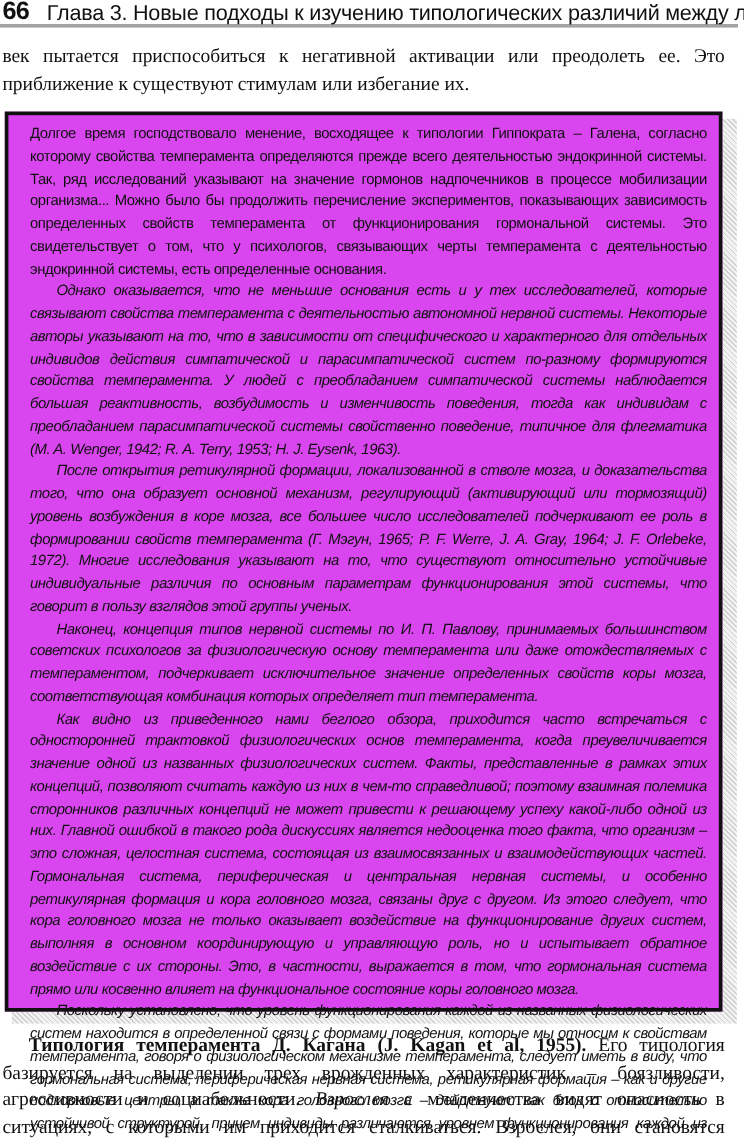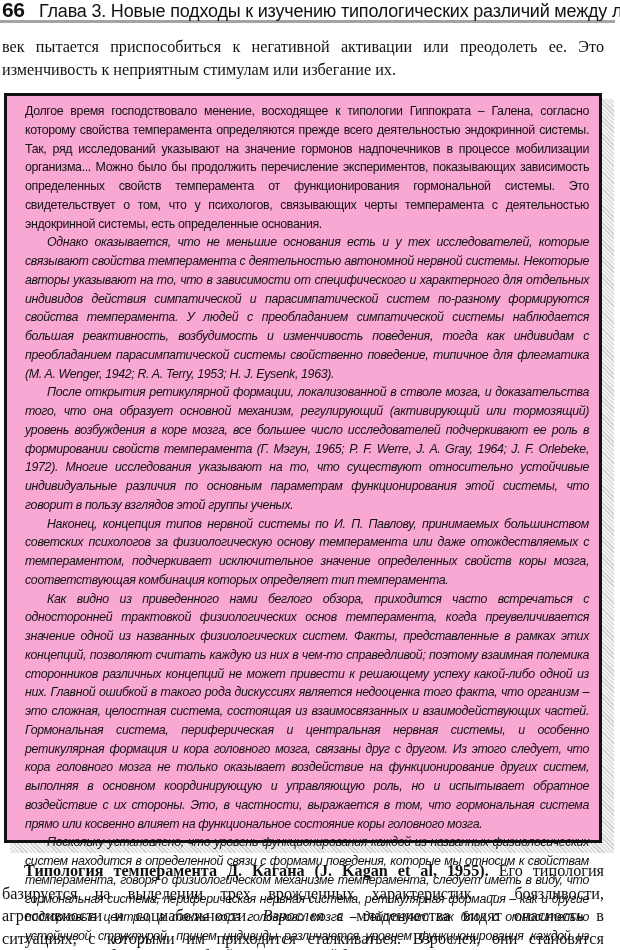--- a/index.html
+++ b/index.html
@@ -5,38 +5,38 @@
   html, body { margin: 0; padding: 0; background: #ffffff; }
   body { width: 620px; height: 950px; overflow: hidden; position: relative; color: #111; }
   .header { position: absolute; left: 0; top: 0; width: 615px; height: 20px; border-bottom: 3px solid #a3a3a3; }
   .page-num { position: absolute; left: 2px; top: -2px; font-family: "Liberation Sans", sans-serif; font-weight: bold; font-size: 21px; letter-spacing: -0.5px; }
   .running-title { position: absolute; left: 39px; top: 1px; font-family: "Liberation Sans", sans-serif; font-size: 18px; letter-spacing: -0.2px; white-space: nowrap; }
   .intro { position: absolute; left: 2px; top: 36px; width: 602px; font-family: "Liberation Serif", serif; font-size: 16.2px; line-height: 22.5px; text-align: justify; }
   .intro p { margin: 0; text-align-last: left; }
   .box-wrap { position: absolute; left: 4px; top: 93px; width: 600px; height: 753px; }
   .box-shadow { position: absolute; left: 6px; top: 6px; width: 604px; height: 754px;
     background: repeating-linear-gradient(45deg, #cfcfcf 0 1px, #f2f2f2 1px 3px); }
-  .box { position: absolute; left: 0; top: 0; width: 592px; height: 744px; border: 3px solid #111; background: #f9a8d4; }
+  .box { position: absolute; left: 0; top: 0; width: 592px; height: 744px; border: 3px solid #111; background: #d946ef; }
   .box-text { position: absolute; left: 18px; top: 6px; width: 564px; font-family: "Liberation Sans", sans-serif; font-size: 12.4px; line-height: 18.75px; letter-spacing: -0.35px; text-align: justify; }
   .box-text p { margin: 0; }
   .box-text p.indent { text-indent: 22px; font-style: italic; }
   .outro { position: absolute; left: 2px; top: 860px; width: 602px; font-family: "Liberation Serif", serif; font-size: 16.2px; line-height: 22.5px; text-align: justify; text-indent: 22px; }
   .outro b { font-weight: bold; }
   .outro i { font-style: italic; }
 </style>
 </head>
 <body>
 
 <div class="header">
   <span class="page-num">66</span>
   <span class="running-title">Глава 3. Новые подходы к изучению типологических различий между людьми</span>
 </div>
 
 <div class="intro">
-  <p>век пытается приспособиться к негативной активации или преодолеть ее. Это изменчивость к неприятным стимулам или избегание их.</p>
+  <p>век пытается приспособиться к негативной активации или преодолеть ее. Это приближение к существуют стимулам или избегание их.</p>
 </div>
 
 <div class="box-wrap">
   <div class="box-shadow"></div>
   <div class="box">
     <div class="box-text">
       <p>Долгое время господствовало менение, восходящее к типологии Гиппократа – Галена, согласно которому свойства темперамента определяются прежде всего деятельностью эндокринной системы. Так, ряд исследований указывают на значение гормонов надпочечников в процессе мобилизации организма... Можно было бы продолжить перечисление экспериментов, показывающих зависимость определенных свойств темперамента от функционирования гормональной системы. Это свидетельствует о том, что у психологов, связывающих черты темперамента с деятельностью эндокринной системы, есть определенные основания.</p>
       <p class="indent">Однако оказывается, что не меньшие основания есть и у тех исследователей, которые связывают свойства темперамента с деятельностью автономной нервной системы. Некоторые авторы указывают на то, что в зависимости от специфического и характерного для отдельных индивидов действия симпатической и парасимпатической систем по-разному формируются свойства темперамента. У людей с преобладанием симпатической системы наблюдается большая реактивность, возбудимость и изменчивость поведения, тогда как индивидам с преобладанием парасимпатической системы свойственно поведение, типичное для флегматика (M. A. Wenger, 1942; R. A. Terry, 1953; H. J. Eysenk, 1963).</p>
       <p class="indent">После открытия ретикулярной формации, локализованной в стволе мозга, и доказательства того, что она образует основной механизм, регулирующий (активирующий или тормозящий) уровень возбуждения в коре мозга, все большее число исследователей подчеркивают ее роль в формировании свойств темперамента (Г. Мэгун, 1965; P. F. Werre, J. A. Gray, 1964; J. F. Orlebeke, 1972). Многие исследования указывают на то, что существуют относительно устойчивые индивидуальные различия по основным параметрам функционирования этой системы, что говорит в пользу взглядов этой группы ученых.</p>
       <p class="indent">Наконец, концепция типов нервной системы по И. П. Павлову, принимаемых большинством советских психологов за физиологическую основу темперамента или даже отождествляемых с темпераментом, подчеркивает исключительное значение определенных свойств коры мозга, соответствующая комбинация которых определяет тип темперамента.</p>

